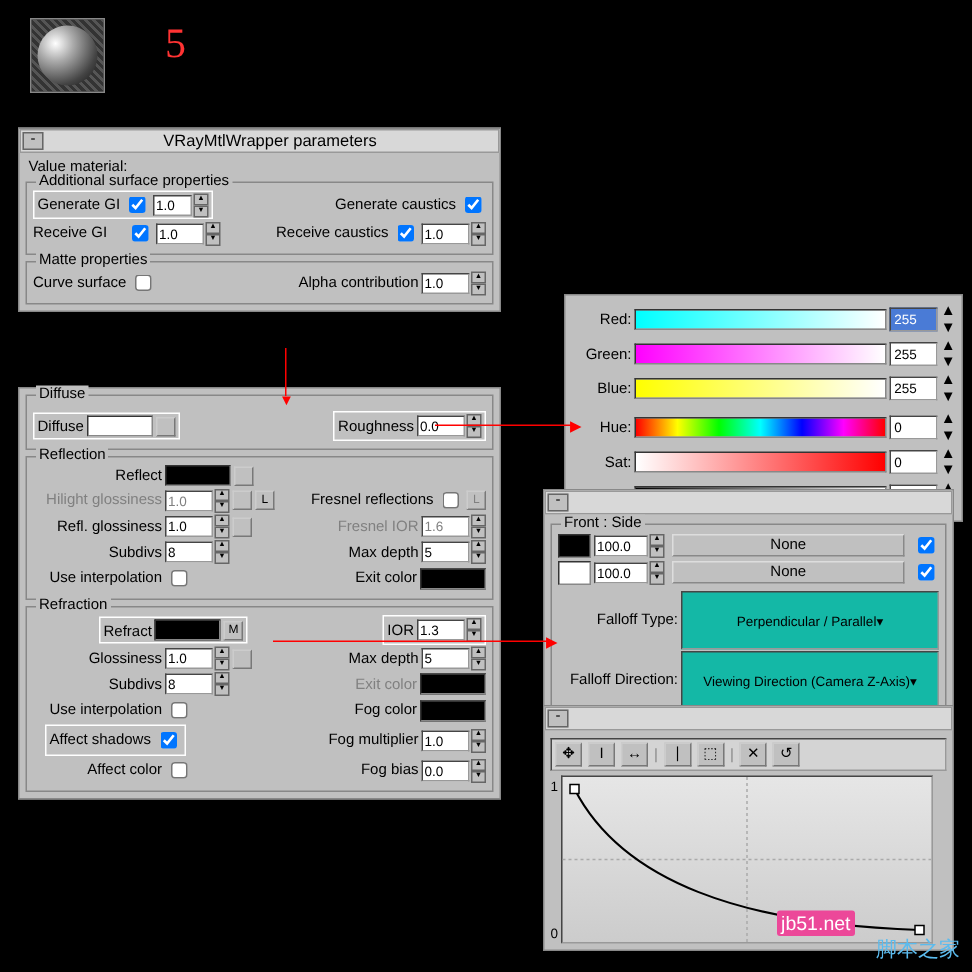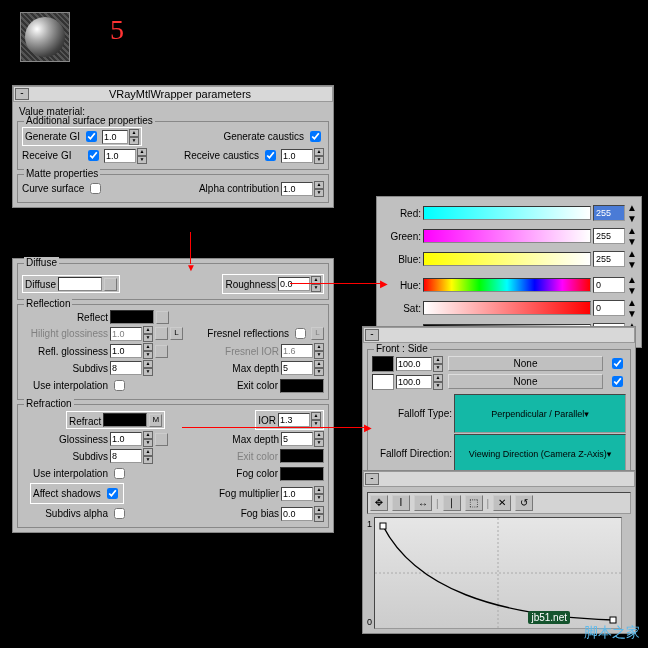--- a/index.html
+++ b/index.html
@@ -23,21 +23,21 @@
   .dashed{border:1px dashed #666;background:#d0d0d0;height:14px;display:flex;align-items:center;justify-content:center;font-size:10px}
   .dim{color:#808080}
   .wideBtn{background:#c0c0c0;border:1px outset #ddd;text-align:center;height:13px;line-height:13px;font-size:10px;cursor:pointer}
   .selbox{border:1px inset #999;background:#14b8a6;height:13px;font-size:9px;padding:12px 2px;display:flex;align-items:center;justify-content:center}
   .numfield{width:26px;height:12px;font-size:9px;border:1px inset #999;background:#fff}
   .numfield.blue{background:#4a7bd6;color:#fff}
   .arrowline{position:absolute;background:red}
   .gradient{height:12px;border:1px inset #888;flex:1}
   .sphere{width:40px;height:40px;border-radius:50%;background:radial-gradient(circle at 30% 30%,#fff,#aaa 30%,#444 70%,#111)}
   .watermark{position:absolute;right:8px;bottom:6px;color:#5bbbee;font-size:14px;font-family:"Microsoft YaHei",sans-serif}
-  .wmlogo{position:absolute;right:78px;bottom:24px;background:#14532d;color:#fff;font-size:10px;padding:1px 3px;border-radius:2px}
+  .wmlogo{position:absolute;right:78px;bottom:24px;background:#ec4899;color:#fff;font-size:13px;padding:1px 3px;border-radius:2px}
   svg.curve{background:linear-gradient(#e6e6e6,#ccc);border:1px inset #999}
 </style>
 </head>
 <body>
 
 <div style="position:absolute;left:20px;top:12px;width:48px;height:48px;background:repeating-linear-gradient(45deg,#333,#333 2px,#555 2px,#555 4px);border:1px solid #888;display:flex;align-items:center;justify-content:center">
     <div class="sphere"></div>
   </div>
 <div style="position:absolute;left:110px;top:14px;color:#f33;font-size:28px;font-family:serif">5</div>
 
@@ -270,21 +270,21 @@
         <span class="lbl">Fog multiplier</span>
         <div class="spinner">
           <input value="1.0" style="">
           <div class="arrows">
             <div class="arr">▲</div>
             <div class="arr">▼</div>
           </div>
         </div>
     </div>
     <div class="row">
-        <span class="lbl lbl-r" style="width:86px">Subdivs alpha</span>
+        <span class="lbl lbl-r" style="width:86px">Affect color</span>
         <input type="checkbox" class="chk" style="">
         <div style="flex:1"></div>
         <span class="lbl">Fog bias</span>
         <div class="spinner">
           <input value="0.0" style="">
           <div class="arrows">
             <div class="arr">▲</div>
             <div class="arr">▼</div>
           </div>
         </div>

